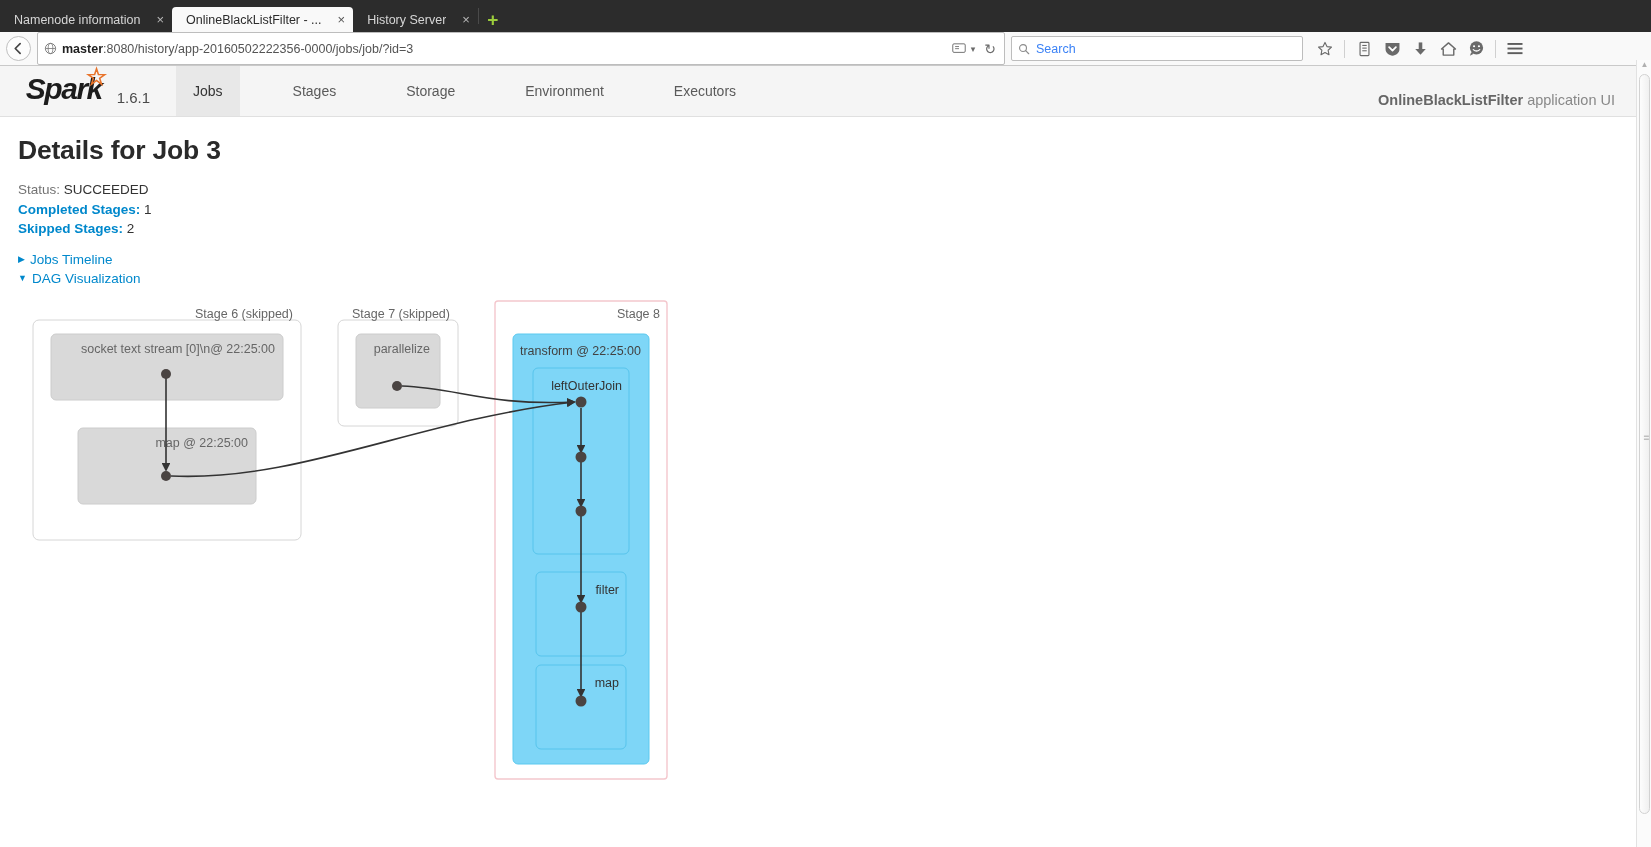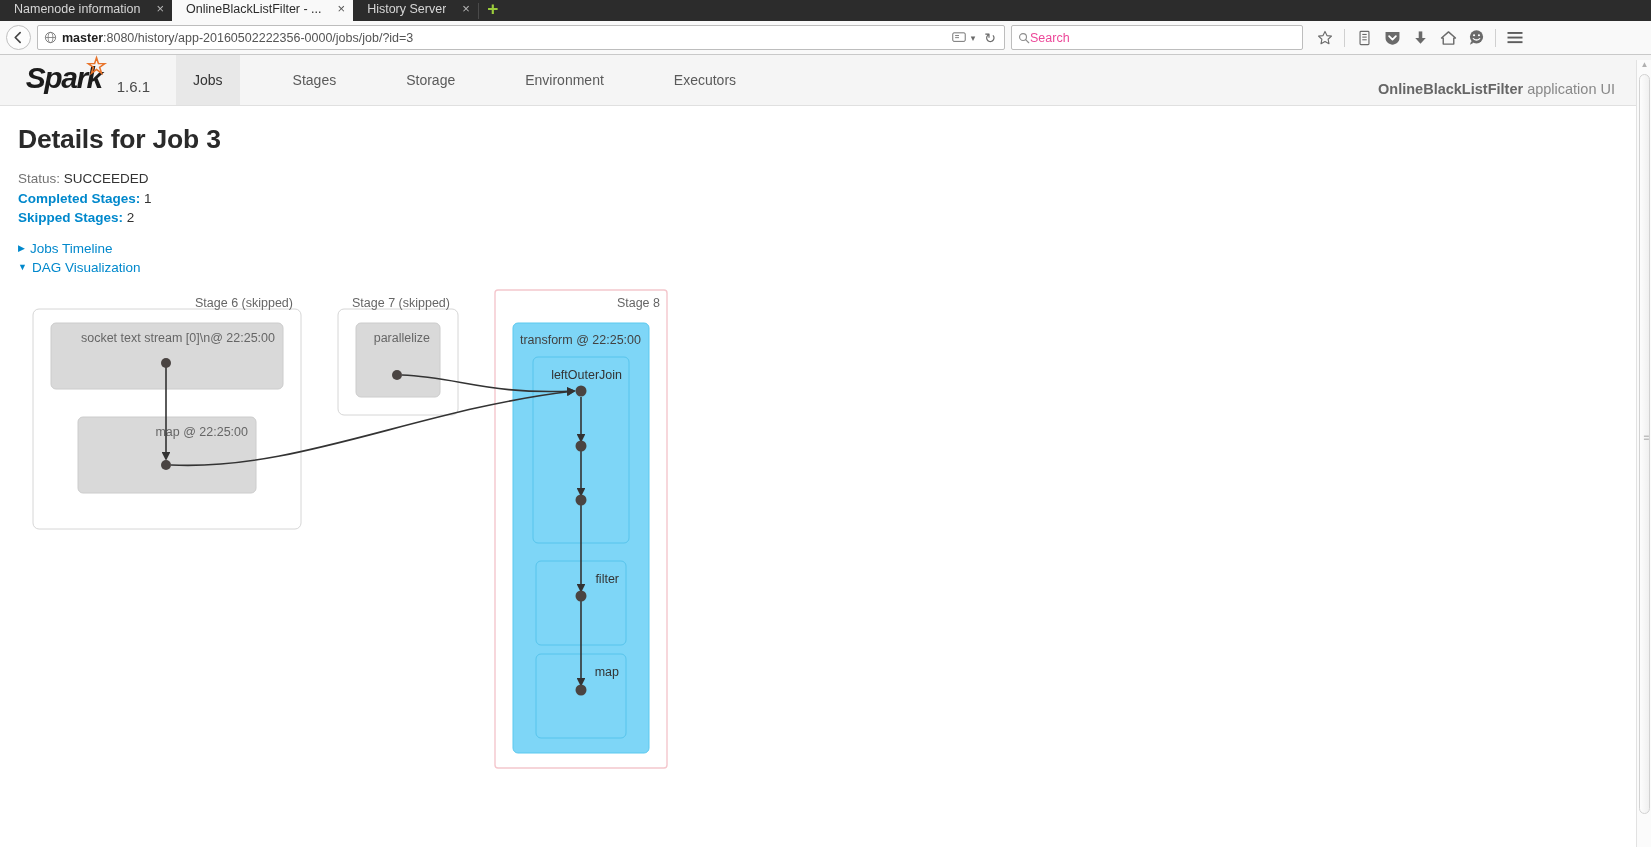--- a/index.html
+++ b/index.html
@@ -8,21 +8,21 @@
     width: 1651px; height: 847px;
     overflow: hidden;
     font-family: "Liberation Sans", sans-serif;
     background: #ffffff;
   }
 
   
   #browser-chrome { width: 1651px; }
 
   #tab-strip {
-    height: 21px;
+    height: 32px;
     background: #2c2c2c;
     display: flex;
     align-items: flex-end;
     padding: 0;
   }
   .tab {
     height: 25px;
     display: flex;
     align-items: center;
     color: #d6d6d6;
@@ -76,21 +76,21 @@
   }
   #back-button {
     width: 25px; height: 25px; border-radius: 50%;
     border: 1px solid #c0c0c0;
     background: #fdfdfd;
     display: flex; align-items: center; justify-content: center;
     font-size: 14px; color: #454545;
   }
   #url-bar {
     flex: 0 0 968px;
-    height: 25px;
+    height: 33px;
     background: #ffffff;
     border: 1px solid #bdbdbd;
     border-radius: 2px;
     display: flex;
     align-items: center;
     padding: 0 4px 0 6px;
     font-size: 12.5px;
     color: #545454;
     gap: 5px;
   }
@@ -98,22 +98,23 @@
   #url-text b { color: #1f1f1f; font-weight: bold; }
   .url-icon { color: #6a6a6a; display: flex; align-items: center; }
   #search-bar {
     flex: 0 0 292px;
     height: 25px;
     background: #ffffff;
     border: 1px solid #bdbdbd;
     border-radius: 2px;
     display: flex; align-items: center;
     padding: 0 6px;
+    gap: 6px;
     font-size: 12.5px;
-    color: #ec4899;
+    color: #3b82f6;
   }
   #toolbar-icons { display: flex; align-items: center; gap: 4px; margin-left: 4px; }
   .tb-sep { width: 1px; height: 18px; background: #d0d0d0; margin: 0 3px; }
 
   
   #spark-navbar {
     height: 51px;
     background: #f5f5f5;
     border-bottom: 1px solid #e0e0e0;
     display: flex;

